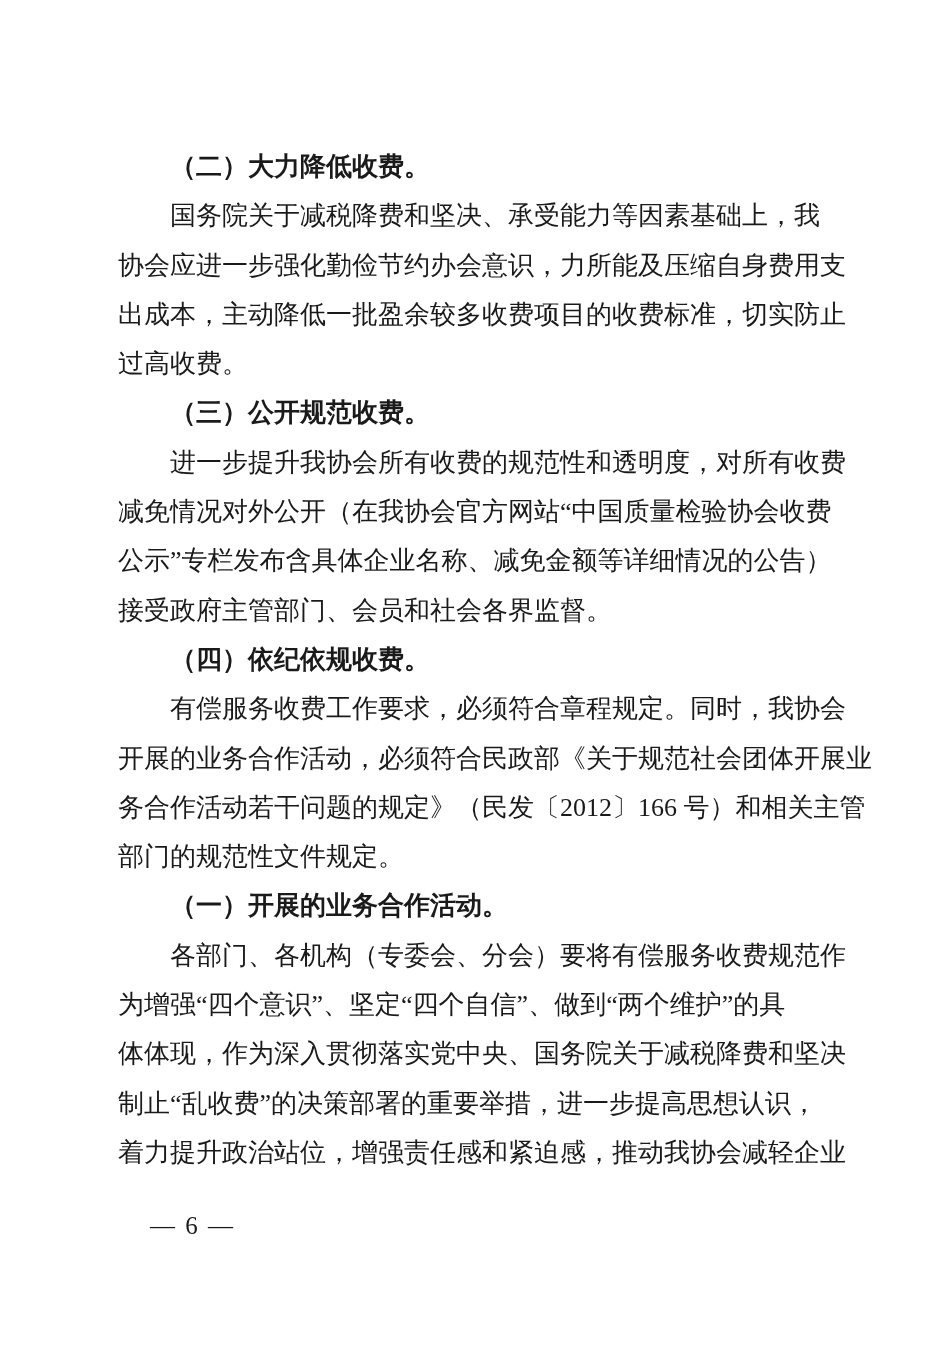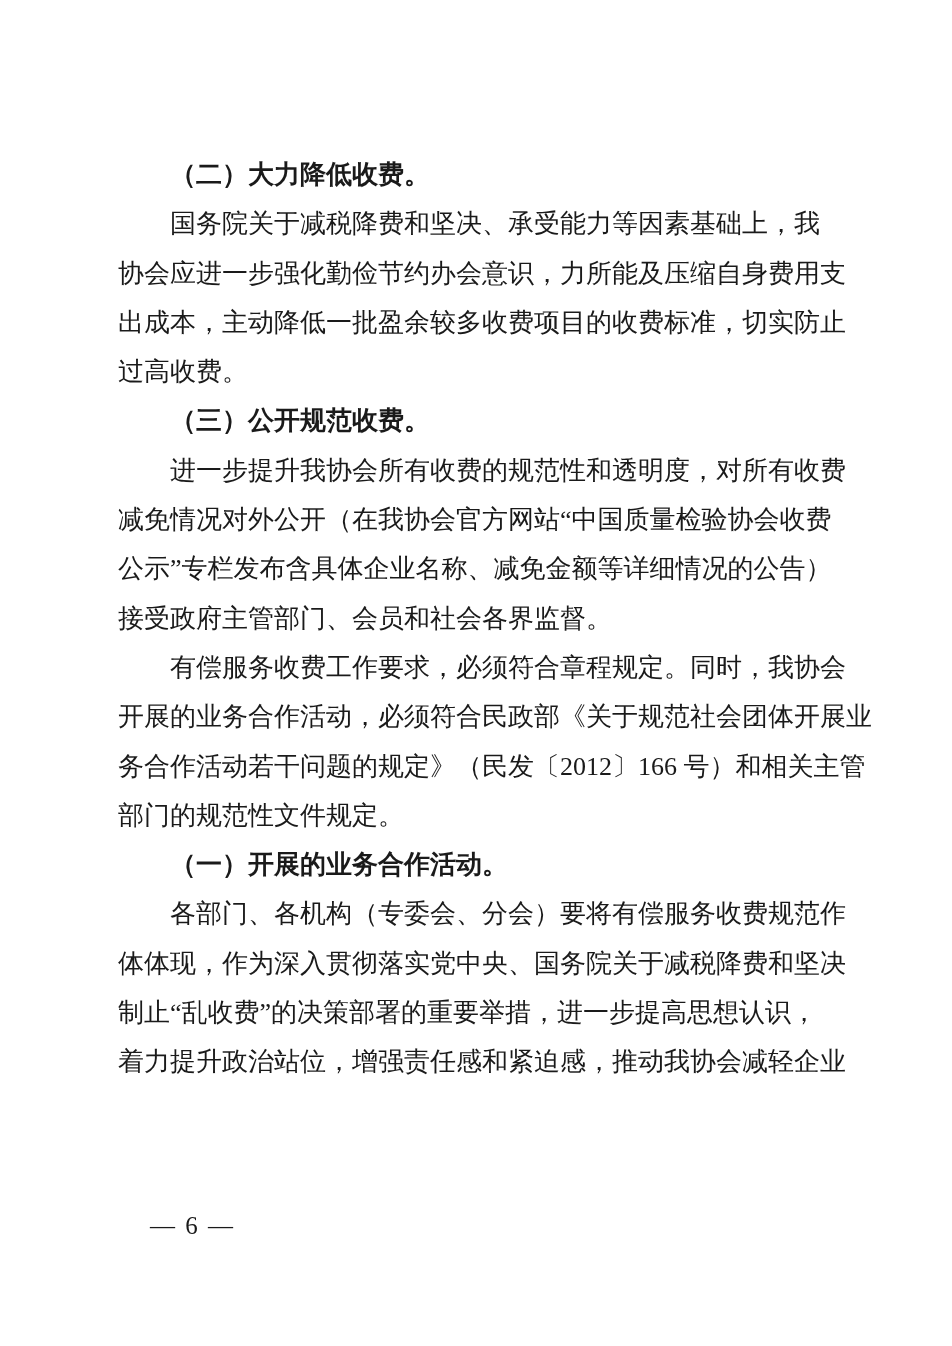--- a/index.html
+++ b/index.html
@@ -16,21 +16,21 @@
     color: #1a1a1a;
   }
   .page {
     position: absolute;
     inset: 0;
     background: #ffffff;
   }
   .text-block {
     position: absolute;
     left: 118px;
-    top: 150px;
+    top: 142px;
     width: 732px;
   }
   .line {
     height: 49.3px;
     line-height: 49.3px;
     font-size: 26px;
     white-space: nowrap;
     letter-spacing: 0;
   }
   .line.indent {
@@ -61,24 +61,26 @@
       <div class="line h3 indent">（二）大力降低收费。</div>
       <div class="line body indent">国务院关于减税降费和坚决、承受能力等因素基础上，我</div>
       <div class="line body">协会应进一步强化勤俭节约办会意识，力所能及压缩自身费用支</div>
       <div class="line body">出成本，主动降低一批盈余较多收费项目的收费标准，切实防止</div>
       <div class="line body">过高收费。</div>
       <div class="line h3 indent">（三）公开规范收费。</div>
       <div class="line body indent">进一步提升我协会所有收费的规范性和透明度，对所有收费</div>
       <div class="line body">减免情况对外公开（在我协会官方网站“中国质量检验协会收费</div>
       <div class="line body">公示”专栏发布含具体企业名称、减免金额等详细情况的公告）</div>
       <div class="line body">接受政府主管部门、会员和社会各界监督。</div>
+      <div class="line h3 indent">（四）依纪依规收费。</div>
       <div class="line body indent">有偿服务收费工作要求，必须符合章程规定。同时，我协会</div>
       <div class="line body">开展的业务合作活动，必须符合民政部《关于规范社会团体开展业</div>
       <div class="line body">务合作活动若干问题的规定》（民发〔2012〕166 号）和相关主管</div>
       <div class="line body">部门的规范性文件规定。</div>
       <div class="line h3 indent">（一）开展的业务合作活动。</div>
       <div class="line body indent">各部门、各机构（专委会、分会）要将有偿服务收费规范作</div>
+      <div class="line body">为增强“四个意识”、坚定“四个自信”、做到“两个维护”的具</div>
       <div class="line body">体体现，作为深入贯彻落实党中央、国务院关于减税降费和坚决</div>
       <div class="line body">制止“乱收费”的决策部署的重要举措，进一步提高思想认识，</div>
       <div class="line body">着力提升政治站位，增强责任感和紧迫感，推动我协会减轻企业</div>
     </div>
   <div class="page-number">— 6 —</div>
 </div>
 
 </body></html>

